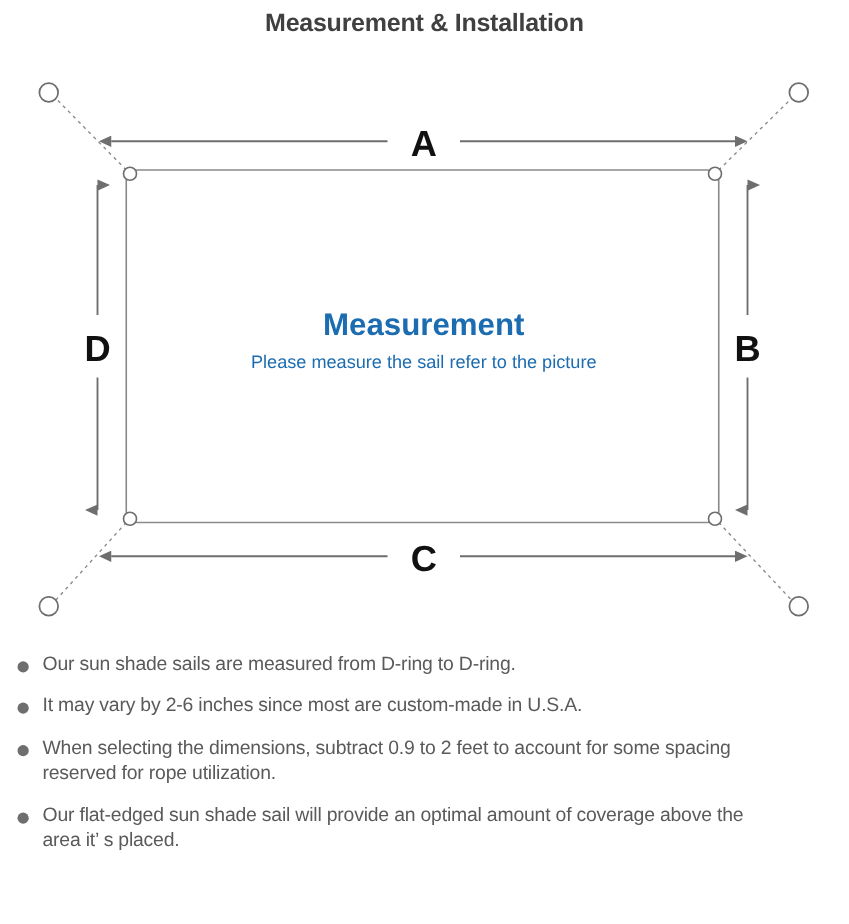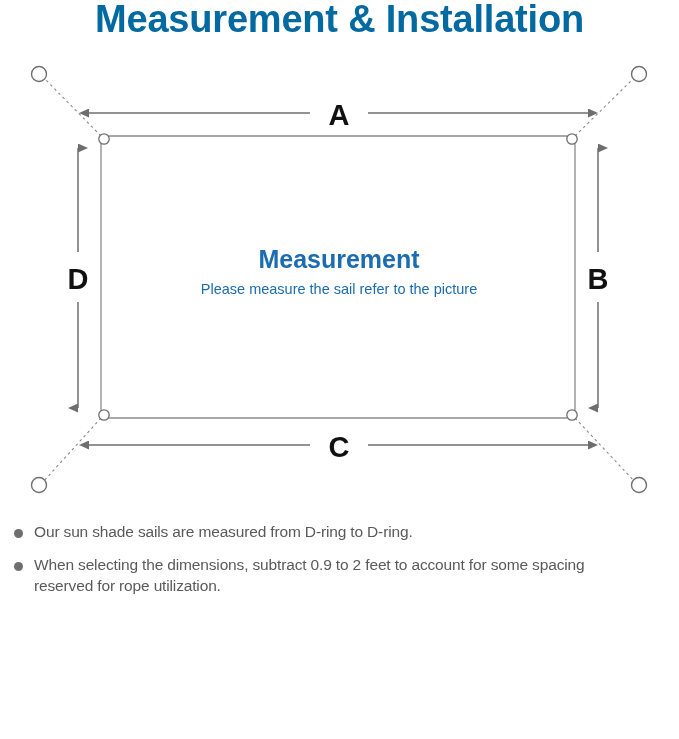--- a/index.html
+++ b/index.html
@@ -16,23 +16,23 @@
   }
 
   
   .page-title {
     position: absolute;
     left: 0; top: 0;
     width: 679px;
     height: 40px;
     line-height: 38px;
     text-align: center;
-    font-size: 38px;
+    font-size: 20px;
     font-weight: bold;
-    color: #0369a1;
+    color: #404040;
     letter-spacing: -0.2px;
     white-space: nowrap;
   }
 
   
   .diagram {
     position: absolute;
     left: 0; top: 40px;
     width: 679px;
     height: 478px;
@@ -158,15 +158,23 @@
   </svg>
 </div>
 
 <div class="notes">
   <div class="note-row">
     <span class="note-bullet"></span>
     <span class="note-text">Our sun shade sails are measured from D-ring to D-ring.</span>
   </div>
   <div class="note-row">
     <span class="note-bullet"></span>
+    <span class="note-text">It may vary by 2-6 inches since most are custom-made in U.S.A.</span>
+  </div>
+  <div class="note-row">
+    <span class="note-bullet"></span>
     <span class="note-text">When selecting the dimensions, subtract 0.9 to 2 feet to account for some spacing reserved for rope utilization.</span>
+  </div>
+  <div class="note-row">
+    <span class="note-bullet"></span>
+    <span class="note-text">Our flat-edged sun shade sail will provide an optimal amount of coverage above the area it’ s placed.</span>
   </div>
 </div>
 
 </body></html>

